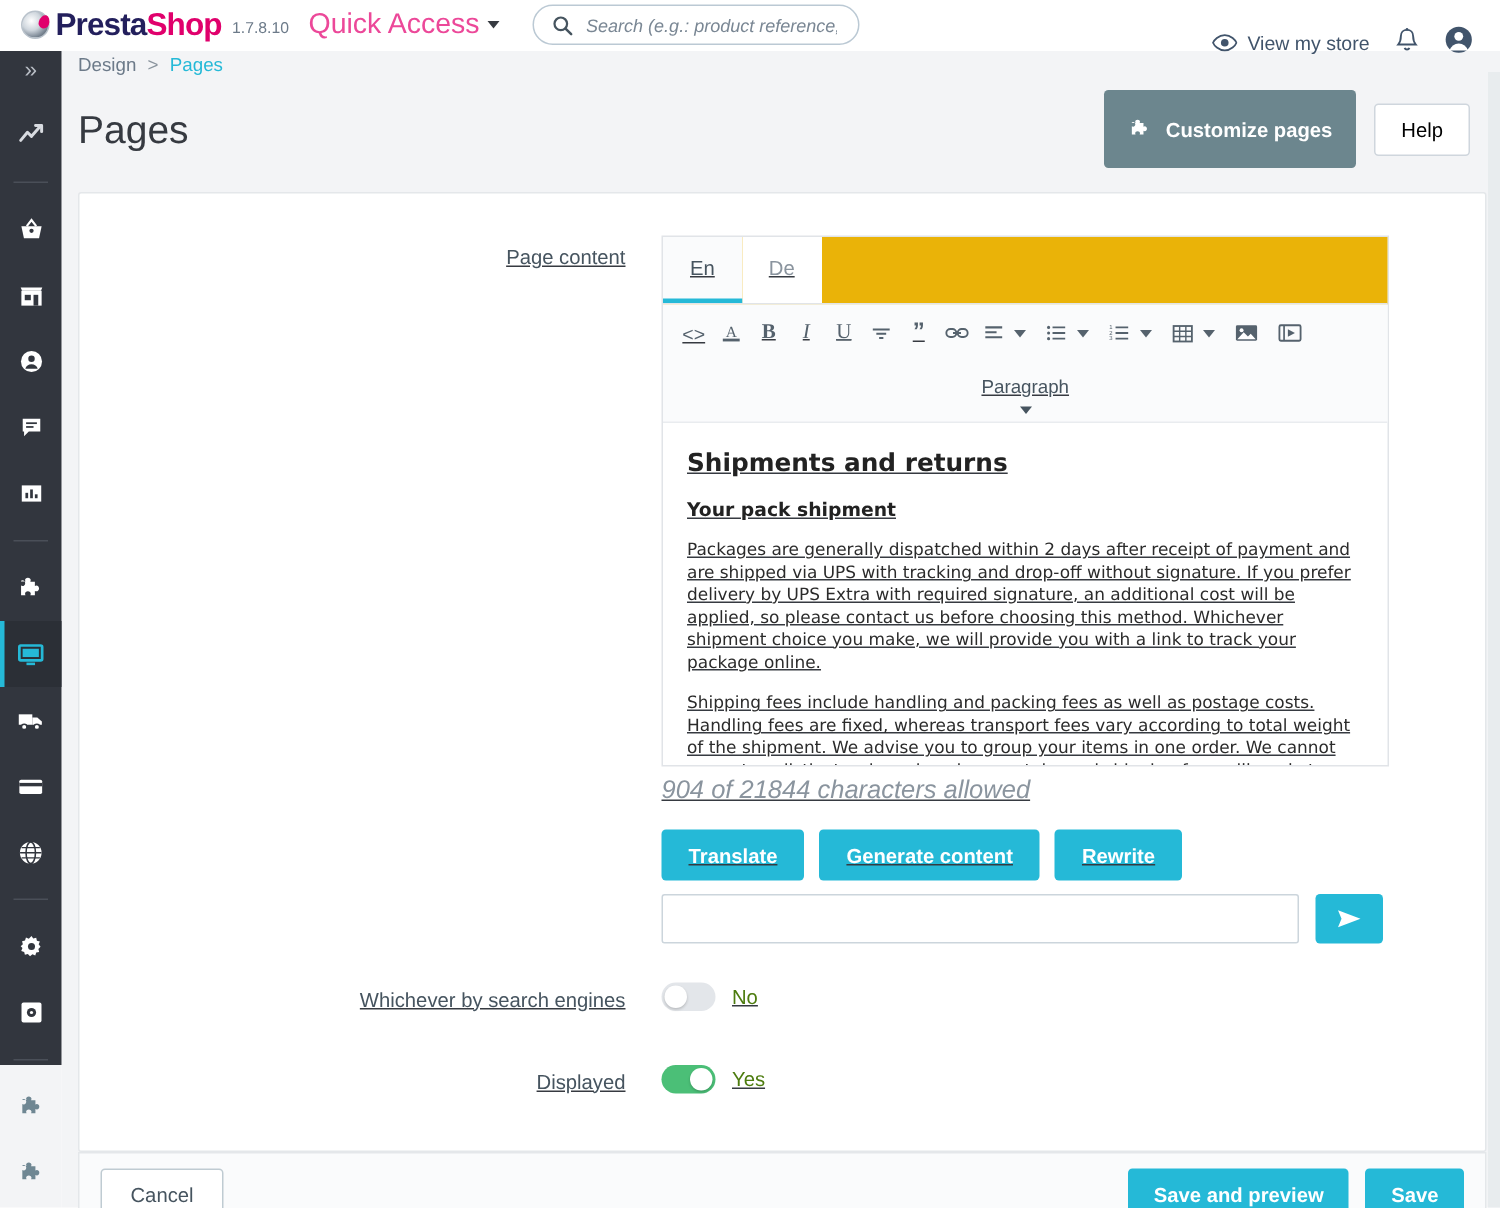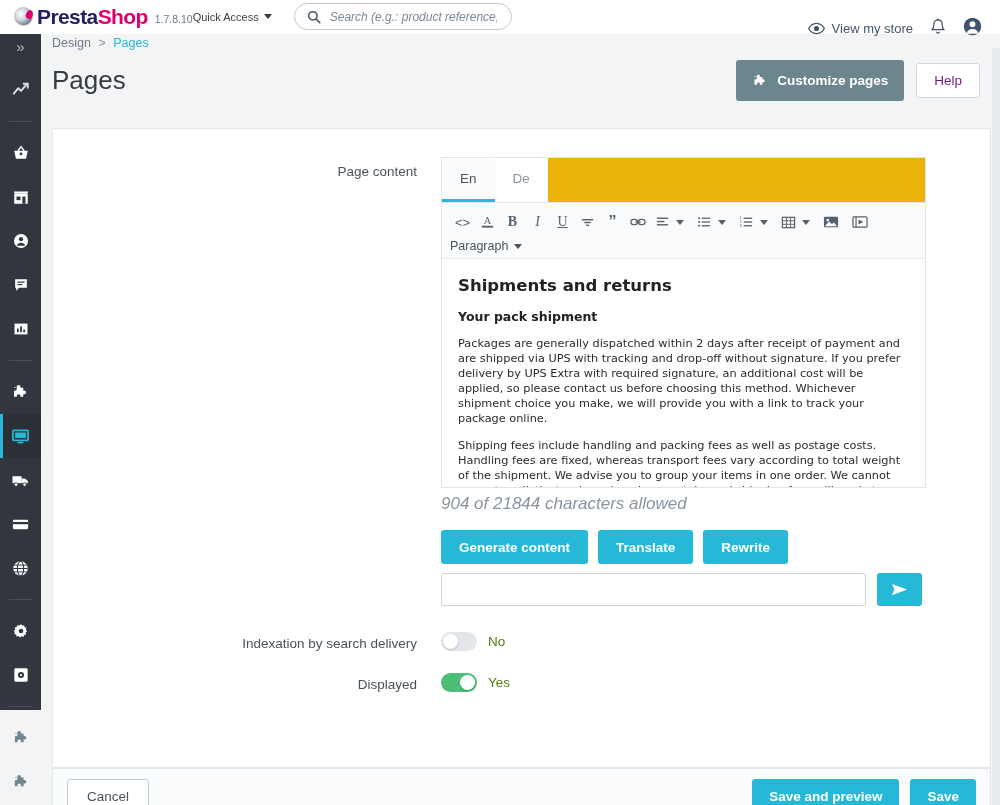--- a/index.html
+++ b/index.html
@@ -30,21 +30,21 @@
     content: ""; position: absolute; right: -1px; top: 2px;
     width: 7px; height: 9px; background: #e0006c;
     border-radius: 50% 50% 50% 50% / 60% 60% 40% 40%;
     transform: rotate(18deg);
   }
   .logo-text { font-size: 21px; font-weight: bold; letter-spacing: -0.6px; }
   .logo-text .presta { color: #231f5c; }
   .logo-text .shop { color: #e0006c; }
   .version { font-size: 10.5px; color: #6c7a89; margin-left: 7px; margin-top:5px; }
   .quick-access {
-    font-size: 11px; color: #404040; cursor: pointer;
+    font-size: 19px; color: #ec4899; margin-left: 13px; cursor: pointer;
     display: flex; align-items: center; gap: 5px;
   }
   .caret-down {
     width: 0; height: 0; border-left: 4px solid transparent;
     border-right: 4px solid transparent; border-top: 5px solid #363a41;
     display: inline-block;
   }
   .search-box {
     margin-left: 22px; width: 218px; height: 27px;
     border: 1px solid #bbc9d4; border-radius: 14px;
@@ -100,34 +100,34 @@
   .breadcrumb .sep { margin: 0 4px; color: #8a949e; }
 
   .page-head {
     display: flex; align-items: center; padding: 10px 20px 0 11px;
   }
   .page-title { font-size: 26px; color: #363a41; font-weight: normal; }
   .page-head-actions { margin-left: auto; display: flex; align-items: center; gap: 12px; }
 
   .btn-customize {
     background: #6c868e; color: #fff; border: none; border-radius: 3px;
-    font-size: 13.5px; font-weight: bold; padding: 0 16px; height: 41px;
+    font-size: 13.5px; font-weight: bold; padding: 0 16px; height: 52px;
     display: flex; align-items: center; gap: 9px; cursor: pointer;
     font-family: "Liberation Sans", sans-serif;
   }
   .btn-help {
-    background: #fff; color: #701a75; border: 1px solid #cfd6dd; border-radius: 3px;
+    background: #fff; color: #000000; border: 1px solid #cfd6dd; border-radius: 3px;
     font-size: 13.5px; padding: 0 17px; height: 35px; cursor: pointer;
     font-family: "Liberation Sans", sans-serif;
   }
 
   
   .card {
     position: absolute; left: 11px; top: 104px; width: 939px; height: 640px;
-    background: #fff; border: 1px solid #e4e7ea; border-radius: 2px;
+    background: #fff; border: 1px solid #e4e7ea; border-radius: 2px; text-decoration: underline;
   }
   .card-footer {
     position: absolute; left: 11px; top: 744px; width: 939px; height: 56px;
     background: #fafbfc; border: 1px solid #e4e7ea; border-top: 1px solid #e4e7ea;
     display: flex; align-items: center; padding: 0 14px;
   }
   .btn-cancel {
     background: #fff; border: 1px solid #bfcbd2; color: #46545f; border-radius: 3px;
     font-size: 13.5px; padding: 0 19px; height: 34px; cursor: pointer;
     font-family: "Liberation Sans", sans-serif;
@@ -166,21 +166,21 @@
     width: 25px; height: 24px; display: flex; align-items: center; justify-content: center;
     color: #55626d; cursor: pointer; font-size: 14px;
   }
   .tb-caret {
     width: 0; height: 0; border-left: 4px solid transparent;
     border-right: 4px solid transparent; border-top: 5px solid #55626d;
     margin-right: 8px; margin-left: 1px; cursor: pointer;
   }
   .tb-para {
     display: flex; align-items: center; gap: 6px;
-    font-size: 12.5px; color: #46545f; margin-top: 5px; cursor: pointer;
+    font-size: 12.5px; color: #46545f; margin-top: 17px; cursor: pointer; flex-direction: column;
   }
 
   .ed-content {
     padding: 14px 16px 16px 16px; height: 228px; overflow: hidden;
     font-family: "DejaVu Sans", sans-serif; color: #2b2b2b;
   }
   .ed-content h2 { font-size: 16.5px; margin: 3px 0 14px 0; font-weight: bold; color:#222; }
   .ed-content h3 { font-size: 12.5px; margin: 0 0 13px 0; font-weight: bold; color:#222; }
   .ed-content p { font-size: 11.3px; line-height: 1.32; margin: 0 0 13px 0; }
 
@@ -513,46 +513,46 @@
             <h3>Your pack shipment</h3>
             <p>Packages are generally dispatched within 2 days after receipt of payment and are shipped via UPS with tracking and drop-off without signature. If you prefer delivery by UPS Extra with required signature, an additional cost will be applied, so please contact us before choosing this method. Whichever shipment choice you make, we will provide you with a link to track your package online.</p>
             <p>Shipping fees include handling and packing fees as well as postage costs. Handling fees are fixed, whereas transport fees vary according to total weight of the shipment. We advise you to group your items in one order. We cannot group two distinct orders placed separately, and shipping fees will apply to each of them. Your package will be dispatched at your own risk, but special care is taken to protect fragile objects.</p>
 
           </div>
         </div>
 
         <div class="char-count">904 of 21844 characters allowed</div>
 
         <div class="ai-btns">
+          <button class="btn-ai">Translate</button>
           <button class="btn-ai">Generate content</button>
-          <button class="btn-ai">Translate</button>
           <button class="btn-ai">Rewrite</button>
         </div>
 
         <div class="chat-row">
           <input class="chat-input" type="text" placeholder="" style="">
           <button class="btn-send">
             <svg width="19" height="15" viewBox="0 0 20 16">
               <path d="M2 2 L18 8 L2 14 L4.5 8 Z" fill="#fff"></path>
             </svg>
           </button>
         </div>
 
       </div>
     </div>
 
     <div class="toggle-row">
-      <div class="form-label">Indexation by search delivery</div>
+      <div class="form-label">Whichever by search engines</div>
       <div class="switch off">
         <div class="knob"></div>
       </div>
       <div class="switch-text">No</div>
     </div>
 
-    <div class="toggle-row" style="margin-top:22px;">
+    <div class="toggle-row" style="margin-top:36px;">
       <div class="form-label">Displayed</div>
       <div class="switch on">
         <div class="knob"></div>
       </div>
       <div class="switch-text">Yes</div>
     </div>
 
   </div>
 
   <div class="card-footer">

